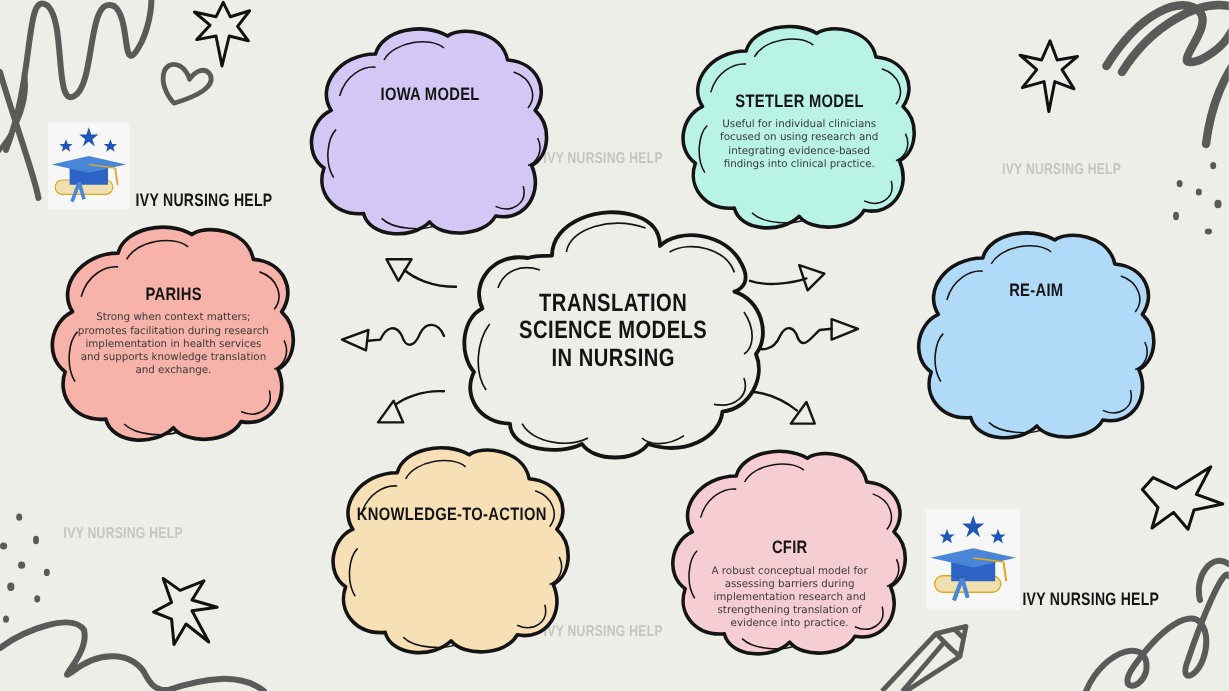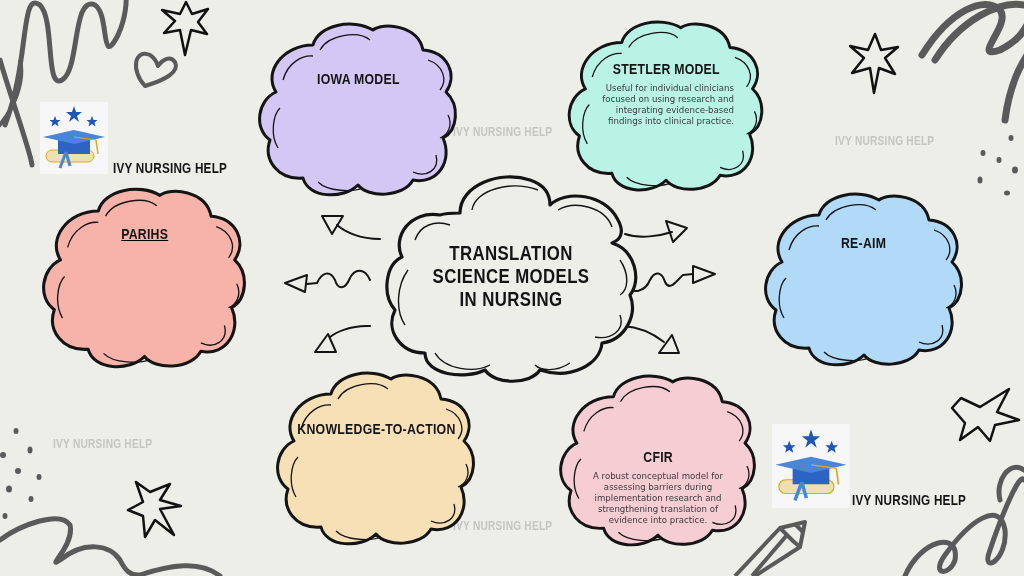--- a/index.html
+++ b/index.html
@@ -198,33 +198,34 @@
   <div class="content" style="top:50px; padding:0 34px;justify-content:space-between;">
     <div class="title">IOWA MODEL</div>
   </div>
 </div>
 
 <div class="cloud" style="left:566px; top:18px; width:200px; height:175px;">
   <svg width="200" height="175" viewBox="0 0 200 178">
     <path d="M55,25 C60,5 95,-2 115,10 C125,2 160,5 165,30 C190,32 200,55 188,72 C202,85 200,110 185,118 C195,140 180,165 155,160 C145,178 110,178 100,165 C85,180 50,178 45,158 C20,160 5,140 12,120 C-5,108 0,80 18,72 C5,52 25,25 55,25 Z" fill="#b9f3e6" stroke="#141414" stroke-width="3" stroke-linejoin="round"></path>
     <path d="M62,30 C70,15 100,10 112,20 M170,40 C185,45 190,60 182,70 M190,95 C195,105 190,115 182,118 M178,135 C182,150 168,158 155,152 M105,168 C95,172 70,172 60,162 M20,128 C12,115 15,95 22,88 M25,60 C30,42 45,35 55,36" fill="none" stroke="#141414" stroke-width="1.3"></path>
   </svg>
-  <div class="content" style="top:42px; padding:0 32px;text-align:right;">
+  <div class="content" style="top:58px; padding:0 32px;">
     <div class="title">STETLER MODEL</div>
     <div class="desc">Useful for individual clinicians focused on using research and integrating evidence-based findings into clinical practice.</div>
   </div>
 </div>
 
 <div class="cloud" style="left:42px; top:185px; width:205px; height:185px;">
   <svg width="205" height="185" viewBox="0 0 200 178" preserveAspectRatio="none">
     <path d="M55,25 C60,5 95,-2 115,10 C125,2 160,5 165,30 C190,32 200,55 188,72 C202,85 200,110 185,118 C195,140 180,165 155,160 C145,178 110,178 100,165 C85,180 50,178 45,158 C20,160 5,140 12,120 C-5,108 0,80 18,72 C5,52 25,25 55,25 Z" fill="#f7b3a9" stroke="#141414" stroke-width="3" stroke-linejoin="round"></path>
     <path d="M62,30 C70,15 100,10 112,20 M170,40 C185,45 190,60 182,70 M190,95 C195,105 190,115 182,118 M178,135 C182,150 168,158 155,152 M105,168 C95,172 70,172 60,162 M20,128 C12,115 15,95 22,88 M25,60 C30,42 45,35 55,36" fill="none" stroke="#141414" stroke-width="1.3"></path>
   </svg>
-  <div class="content" style="top:40px; padding:0 20px;text-decoration:underline;">
+  <div class="content" style="top:52px; padding:0 20px;">
     <div class="title">PARIHS</div>
+    <div class="desc">Strong when context matters; promotes facilitation during research implementation in health services and supports knowledge translation and exchange.</div>
   </div>
 </div>
 
 <div class="cloud" style="left:764px; top:190px; width:200px; height:178px;">
   <svg width="200" height="178" viewBox="0 0 200 178">
     <path d="M55,25 C60,5 95,-2 115,10 C125,2 160,5 165,30 C190,32 200,55 188,72 C202,85 200,110 185,118 C195,140 180,165 155,160 C145,178 110,178 100,165 C85,180 50,178 45,158 C20,160 5,140 12,120 C-5,108 0,80 18,72 C5,52 25,25 55,25 Z" fill="#b0daf8" stroke="#141414" stroke-width="3" stroke-linejoin="round"></path>
     <path d="M62,30 C70,15 100,10 112,20 M170,40 C185,45 190,60 182,70 M190,95 C195,105 190,115 182,118 M178,135 C182,150 168,158 155,152 M105,168 C95,172 70,172 60,162 M20,128 C12,115 15,95 22,88 M25,60 C30,42 45,35 55,36" fill="none" stroke="#141414" stroke-width="1.3"></path>
   </svg>
   <div class="content" style="top:44px; padding:0 28px;">
     <div class="title">RE-AIM</div>

